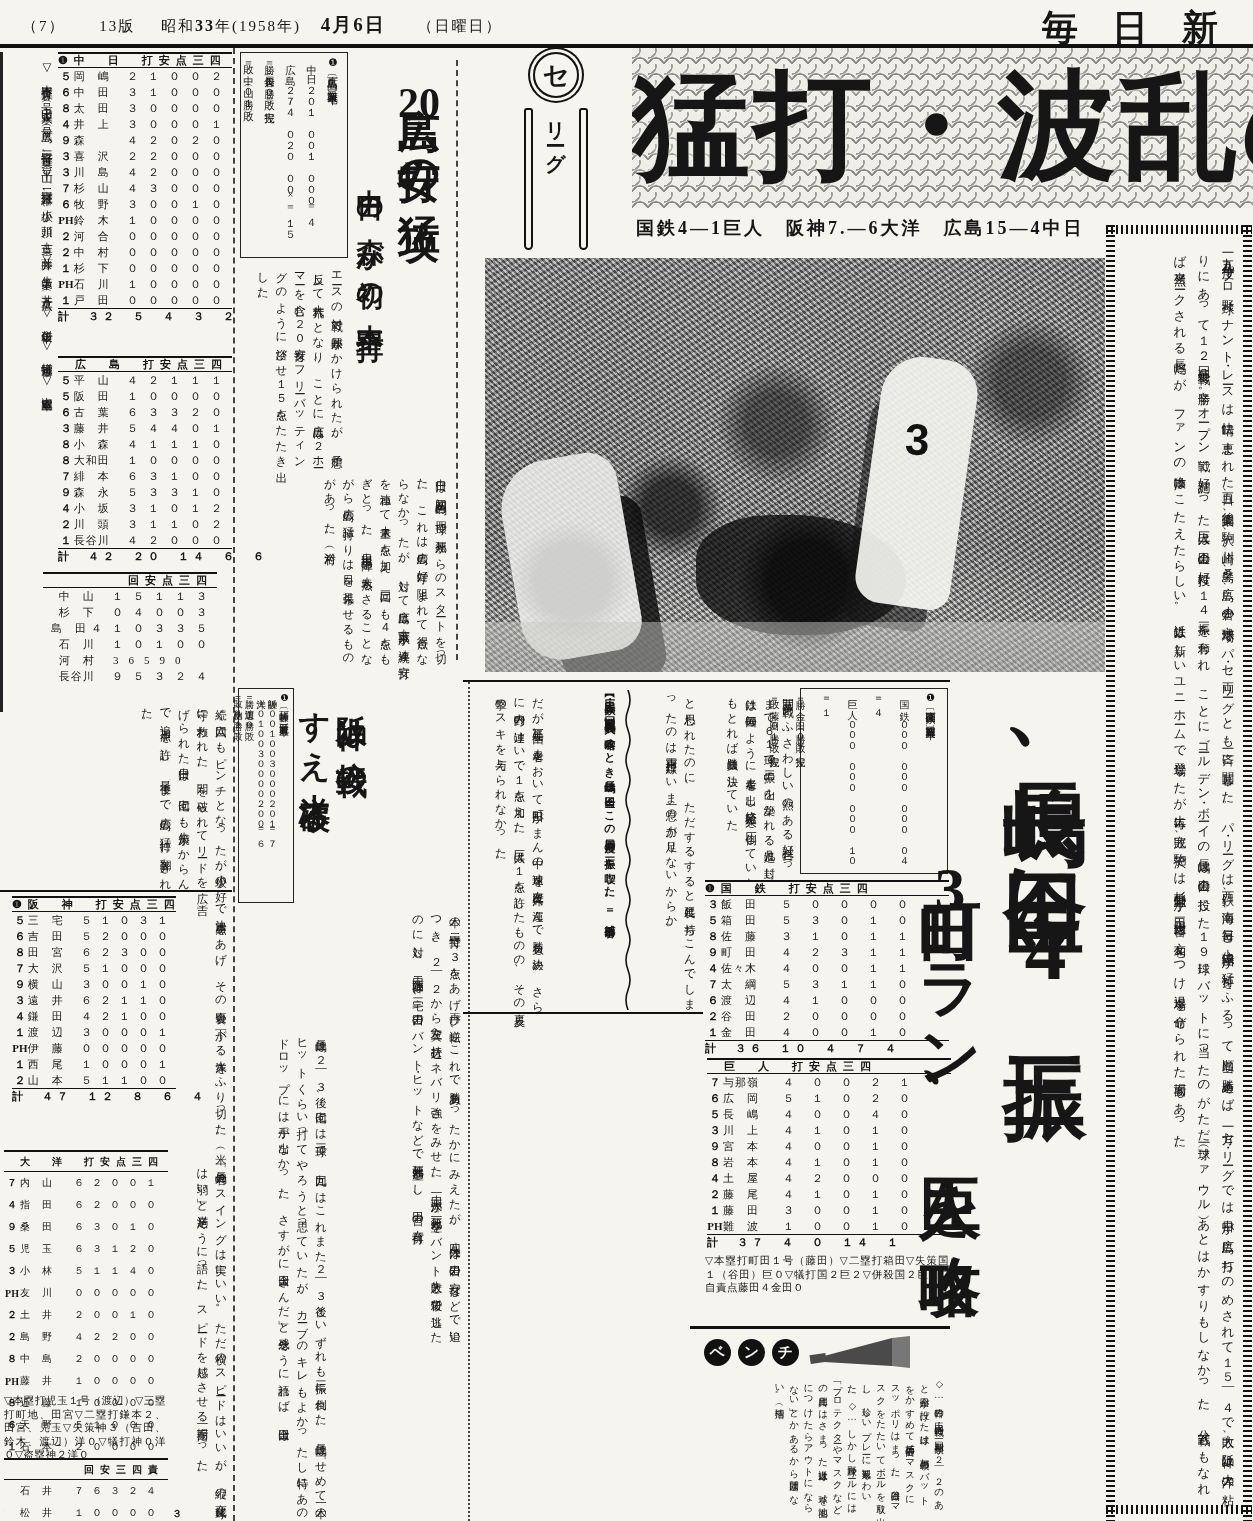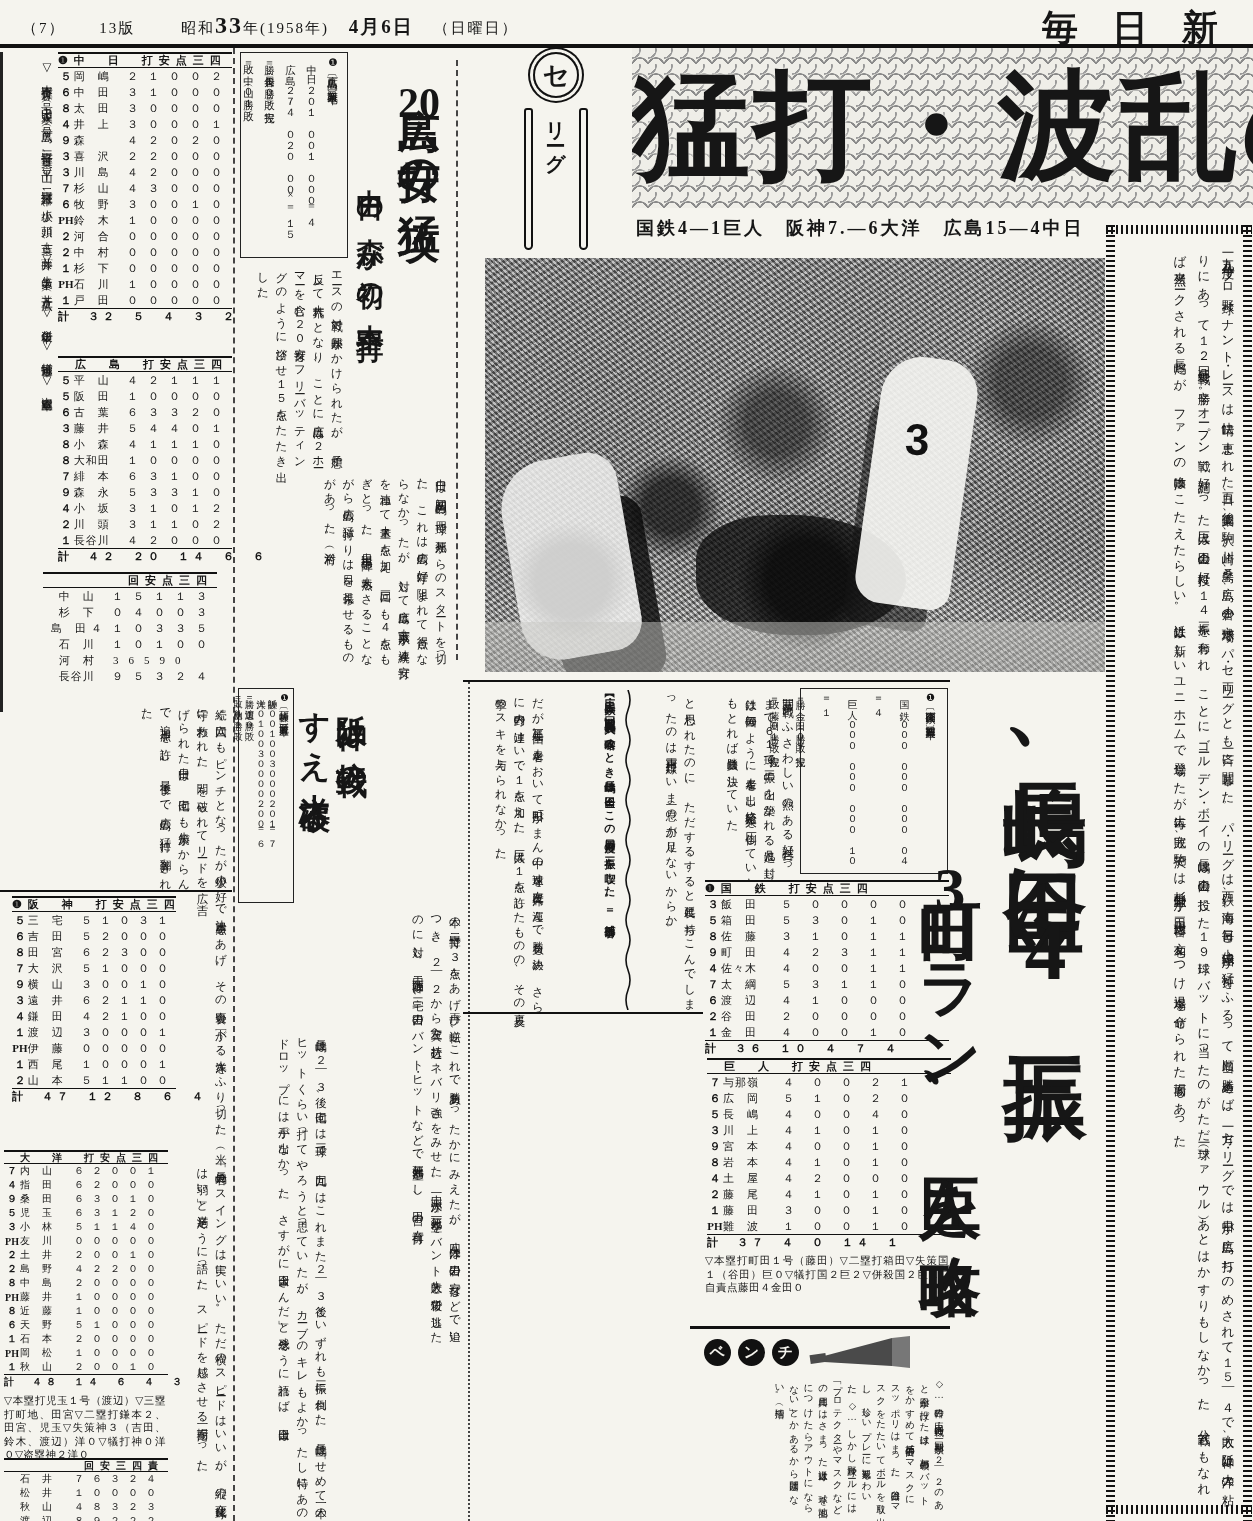--- a/index.html
+++ b/index.html
@@ -4,21 +4,21 @@
 <style>
   *{margin:0;padding:0;box-sizing:border-box}
   html,body{width:1253px;height:1521px}
   body{position:relative;overflow:hidden;background:#f5f4ee;color:#161616;
        font-family:"Liberation Serif","DejaVu Serif",serif;}
   .abs{position:absolute}
   .v{writing-mode:vertical-rl;text-orientation:upright}
   .tcy{text-combine-upright:all}
   
   .hdr{font-size:15px;letter-spacing:2px;white-space:nowrap}
-  .hdr .big{font-size:24px;font-weight:700}
+  .hdr .big{font-size:16px;font-weight:700}
   .hdr .bold{font-size:19px;font-weight:700}
   .masthead{font-size:36px;font-weight:700;letter-spacing:34px;white-space:nowrap}
   .rule-h{background:#111}
   .rule-dash-v{width:0;border-left:2px dashed #444}
   .rule-dot-v{width:0;border-left:2px dotted #444}
   .rail{background:repeating-linear-gradient(to bottom,#111 0 2px,transparent 2px 5px)}
   .rail-h{background:repeating-linear-gradient(to right,#111 0 2px,transparent 2px 5px)}
   
   .banner{overflow:hidden;
     background:
@@ -75,40 +75,40 @@
   .ls-sm .lsline{font-size:9.5px;line-height:11.5px}
   .ls-md .lsline{font-size:10px;line-height:26px}
   
   .tbl{font-size:11px;background:#f5f4ee}
   .trow{display:flex;align-items:center;height:16px;white-space:nowrap}
   .theader{font-weight:700;border-top:2px solid #111;border-bottom:1px solid #111;letter-spacing:6px}
   .ttotal{font-weight:700;border-top:1px solid #111;letter-spacing:4px}
   .pos{width:16px;text-align:center;font-weight:700}
   .pname{width:50px;letter-spacing:1px}
   .dgt{letter-spacing:10px;margin-left:4px}
-  .tbl-sm .trow{height:14px;font-size:10px}
+  .tbl-sm .trow{height:22px;font-size:10px}
   .notes-h{font-size:10.5px;line-height:13.5px;letter-spacing:.5px;text-align:justify}
   
   .caption{font-size:11px;line-height:20px;letter-spacing:1px;font-weight:700}
   
   .bench-logo{display:flex;align-items:center;gap:7px}
   .bench-circle{width:27px;height:27px;border-radius:50%;background:#111;color:#f5f4ee;
     display:flex;align-items:center;justify-content:center;font-size:15px;font-weight:700}
   .bench-text{font-size:9.5px;line-height:14.5px;letter-spacing:1px}
   .wavy{stroke:#111;fill:none;stroke-width:1.6}
 </style>
 </head>
 <body>
 
 <div class="abs hdr" style="left:22px;top:12px">
   <span>（7）</span>
   <span style="margin-left:28px">13版</span>
-  <span style="margin-left:40px">昭和</span><span class="big">33</span><span>年(1958年)</span>
+  <span style="margin-left:20px">昭和</span><span class="big">33</span><span>年(1958年)</span>
   <span class="bold" style="margin-left:14px">4月6日</span>
-  <span style="margin-left:14px">（日曜日）</span>
+  <span style="margin-left:26px">（日曜日）</span>
 </div>
 <div class="abs masthead" style="left:1042px;top:4px;width:220px;overflow:hidden">毎日新</div>
 <div class="abs rule-h" style="left:0;top:44px;width:1253px;height:4px"></div>
 <div class="abs" style="left:0;top:52px;width:3px;height:660px;background:#222"></div>
 
 <div class="abs badge" style="left:496px;top:52px;width:120px">
   <div class="badge-circle">セ</div>
   <div class="bats">
     <div class="bat"></div>
     <div class="badge-league v">リーグ</div>

